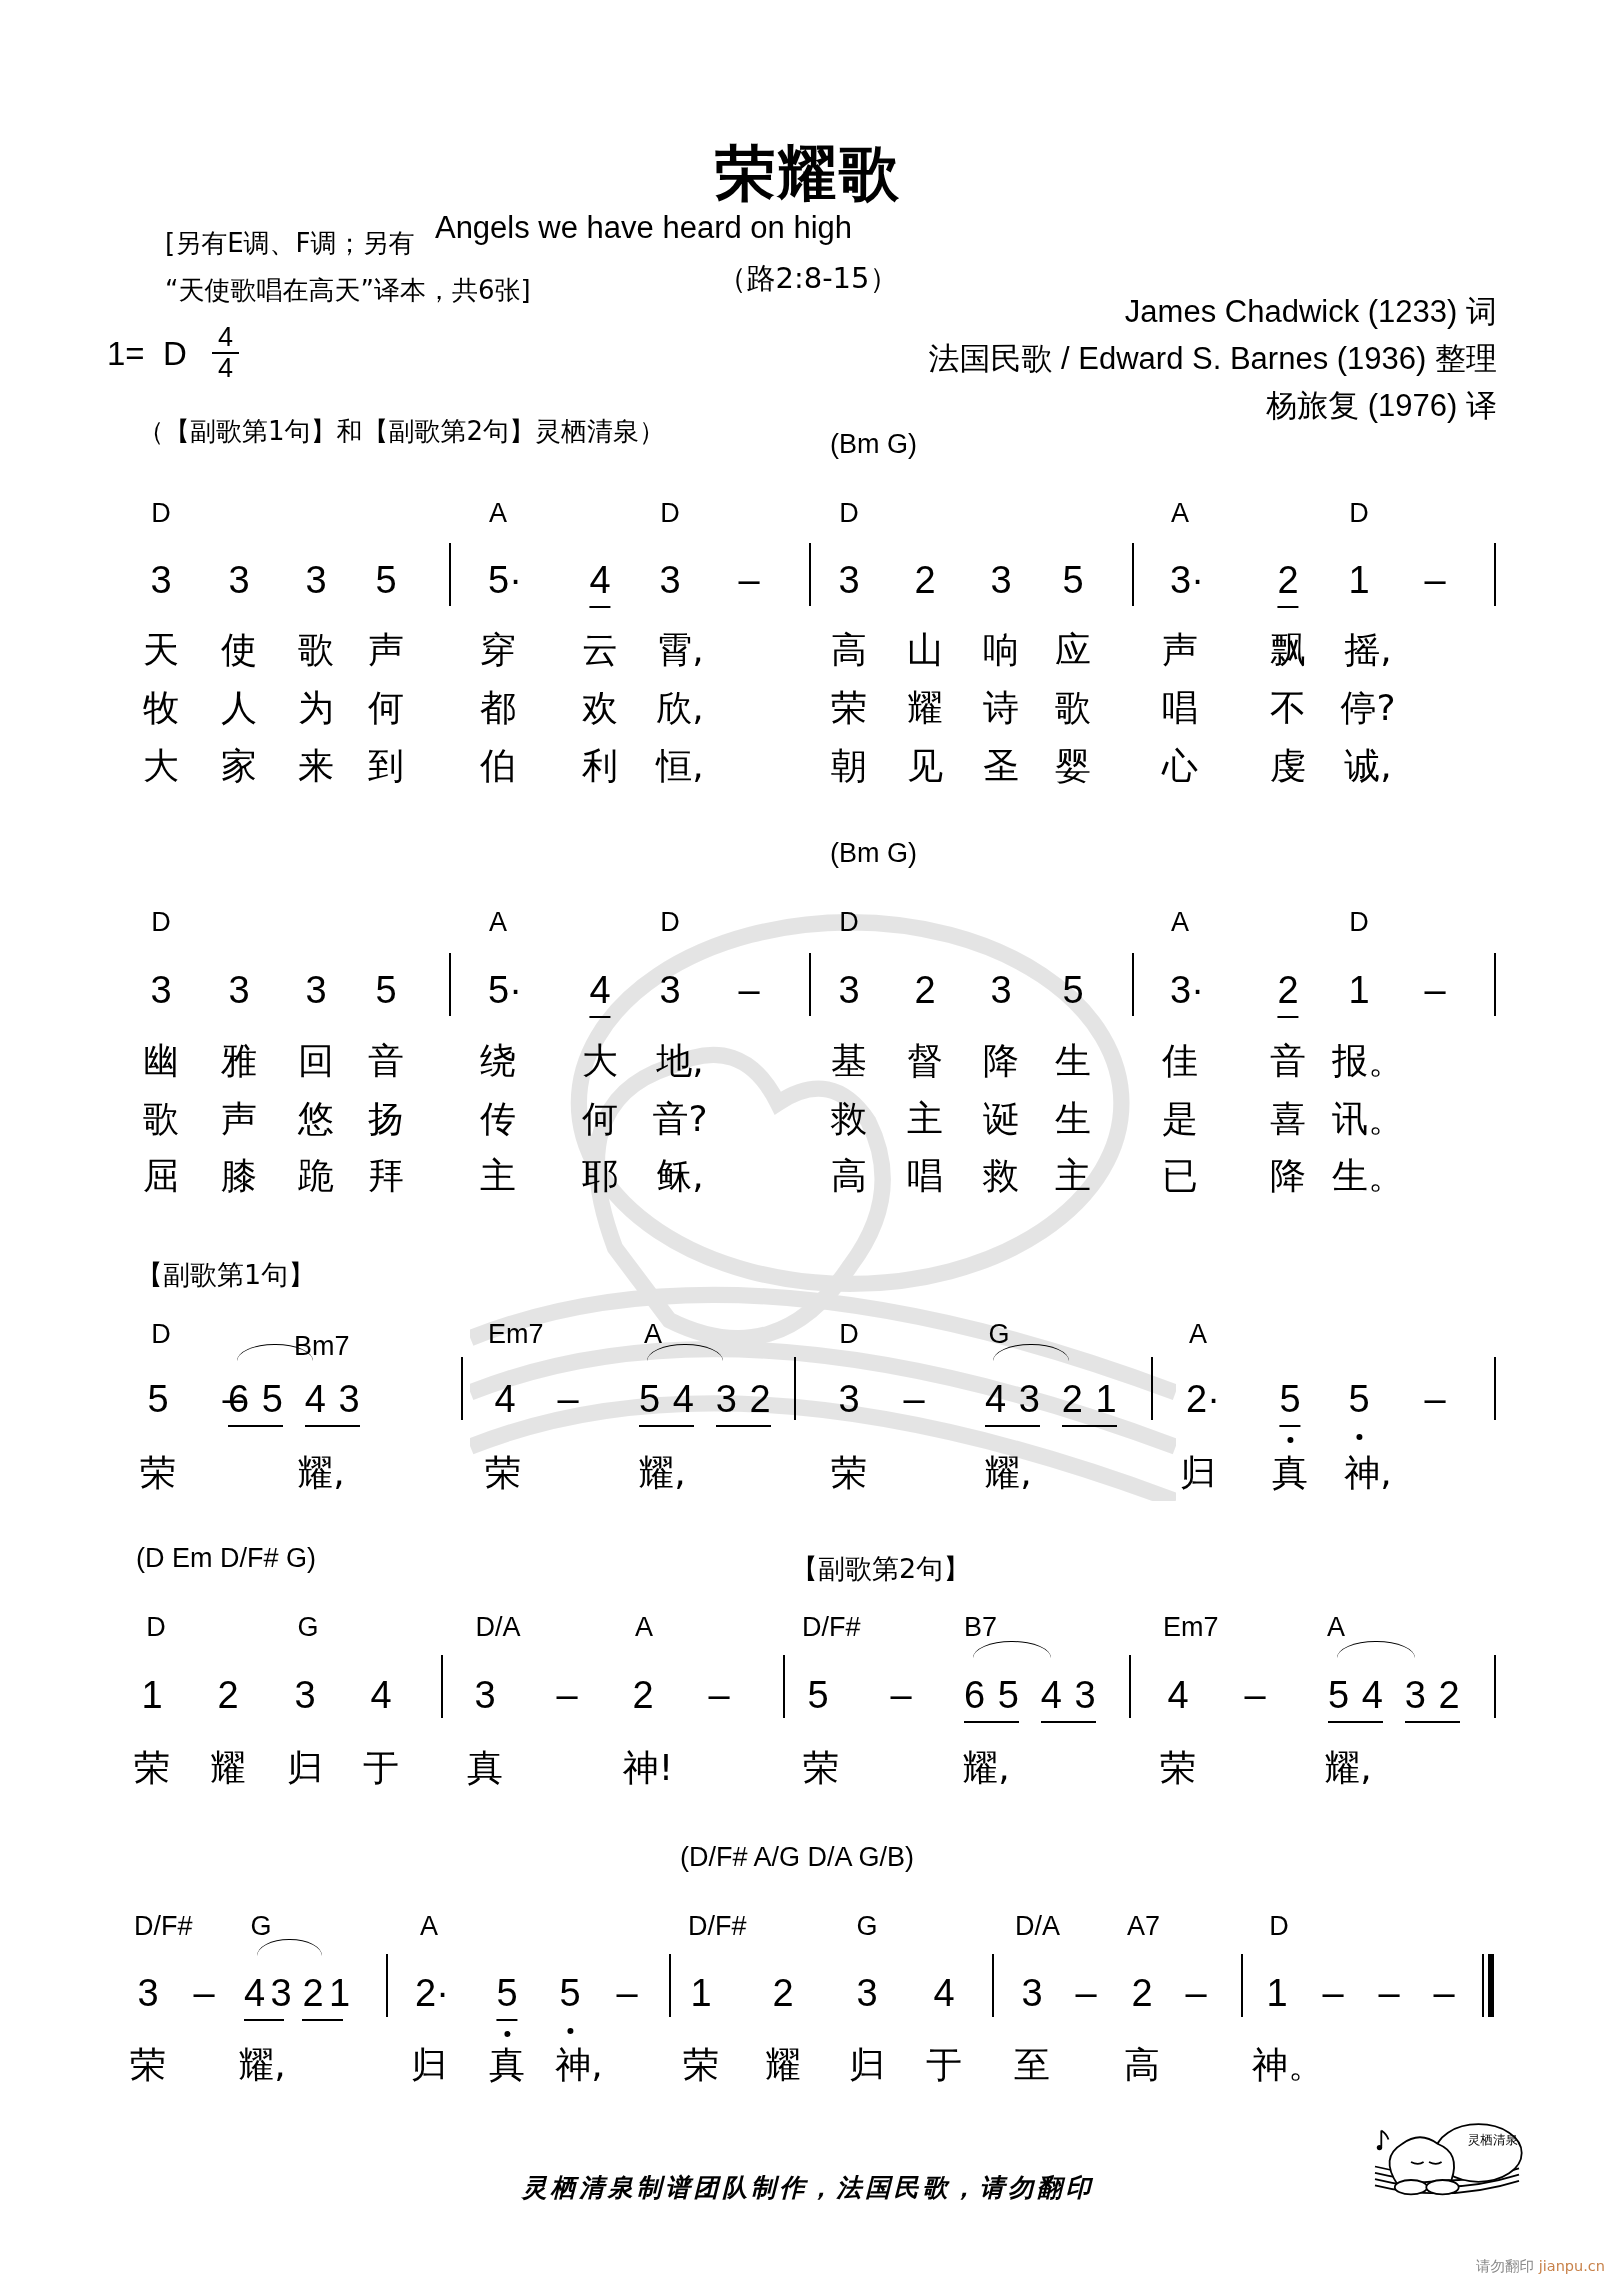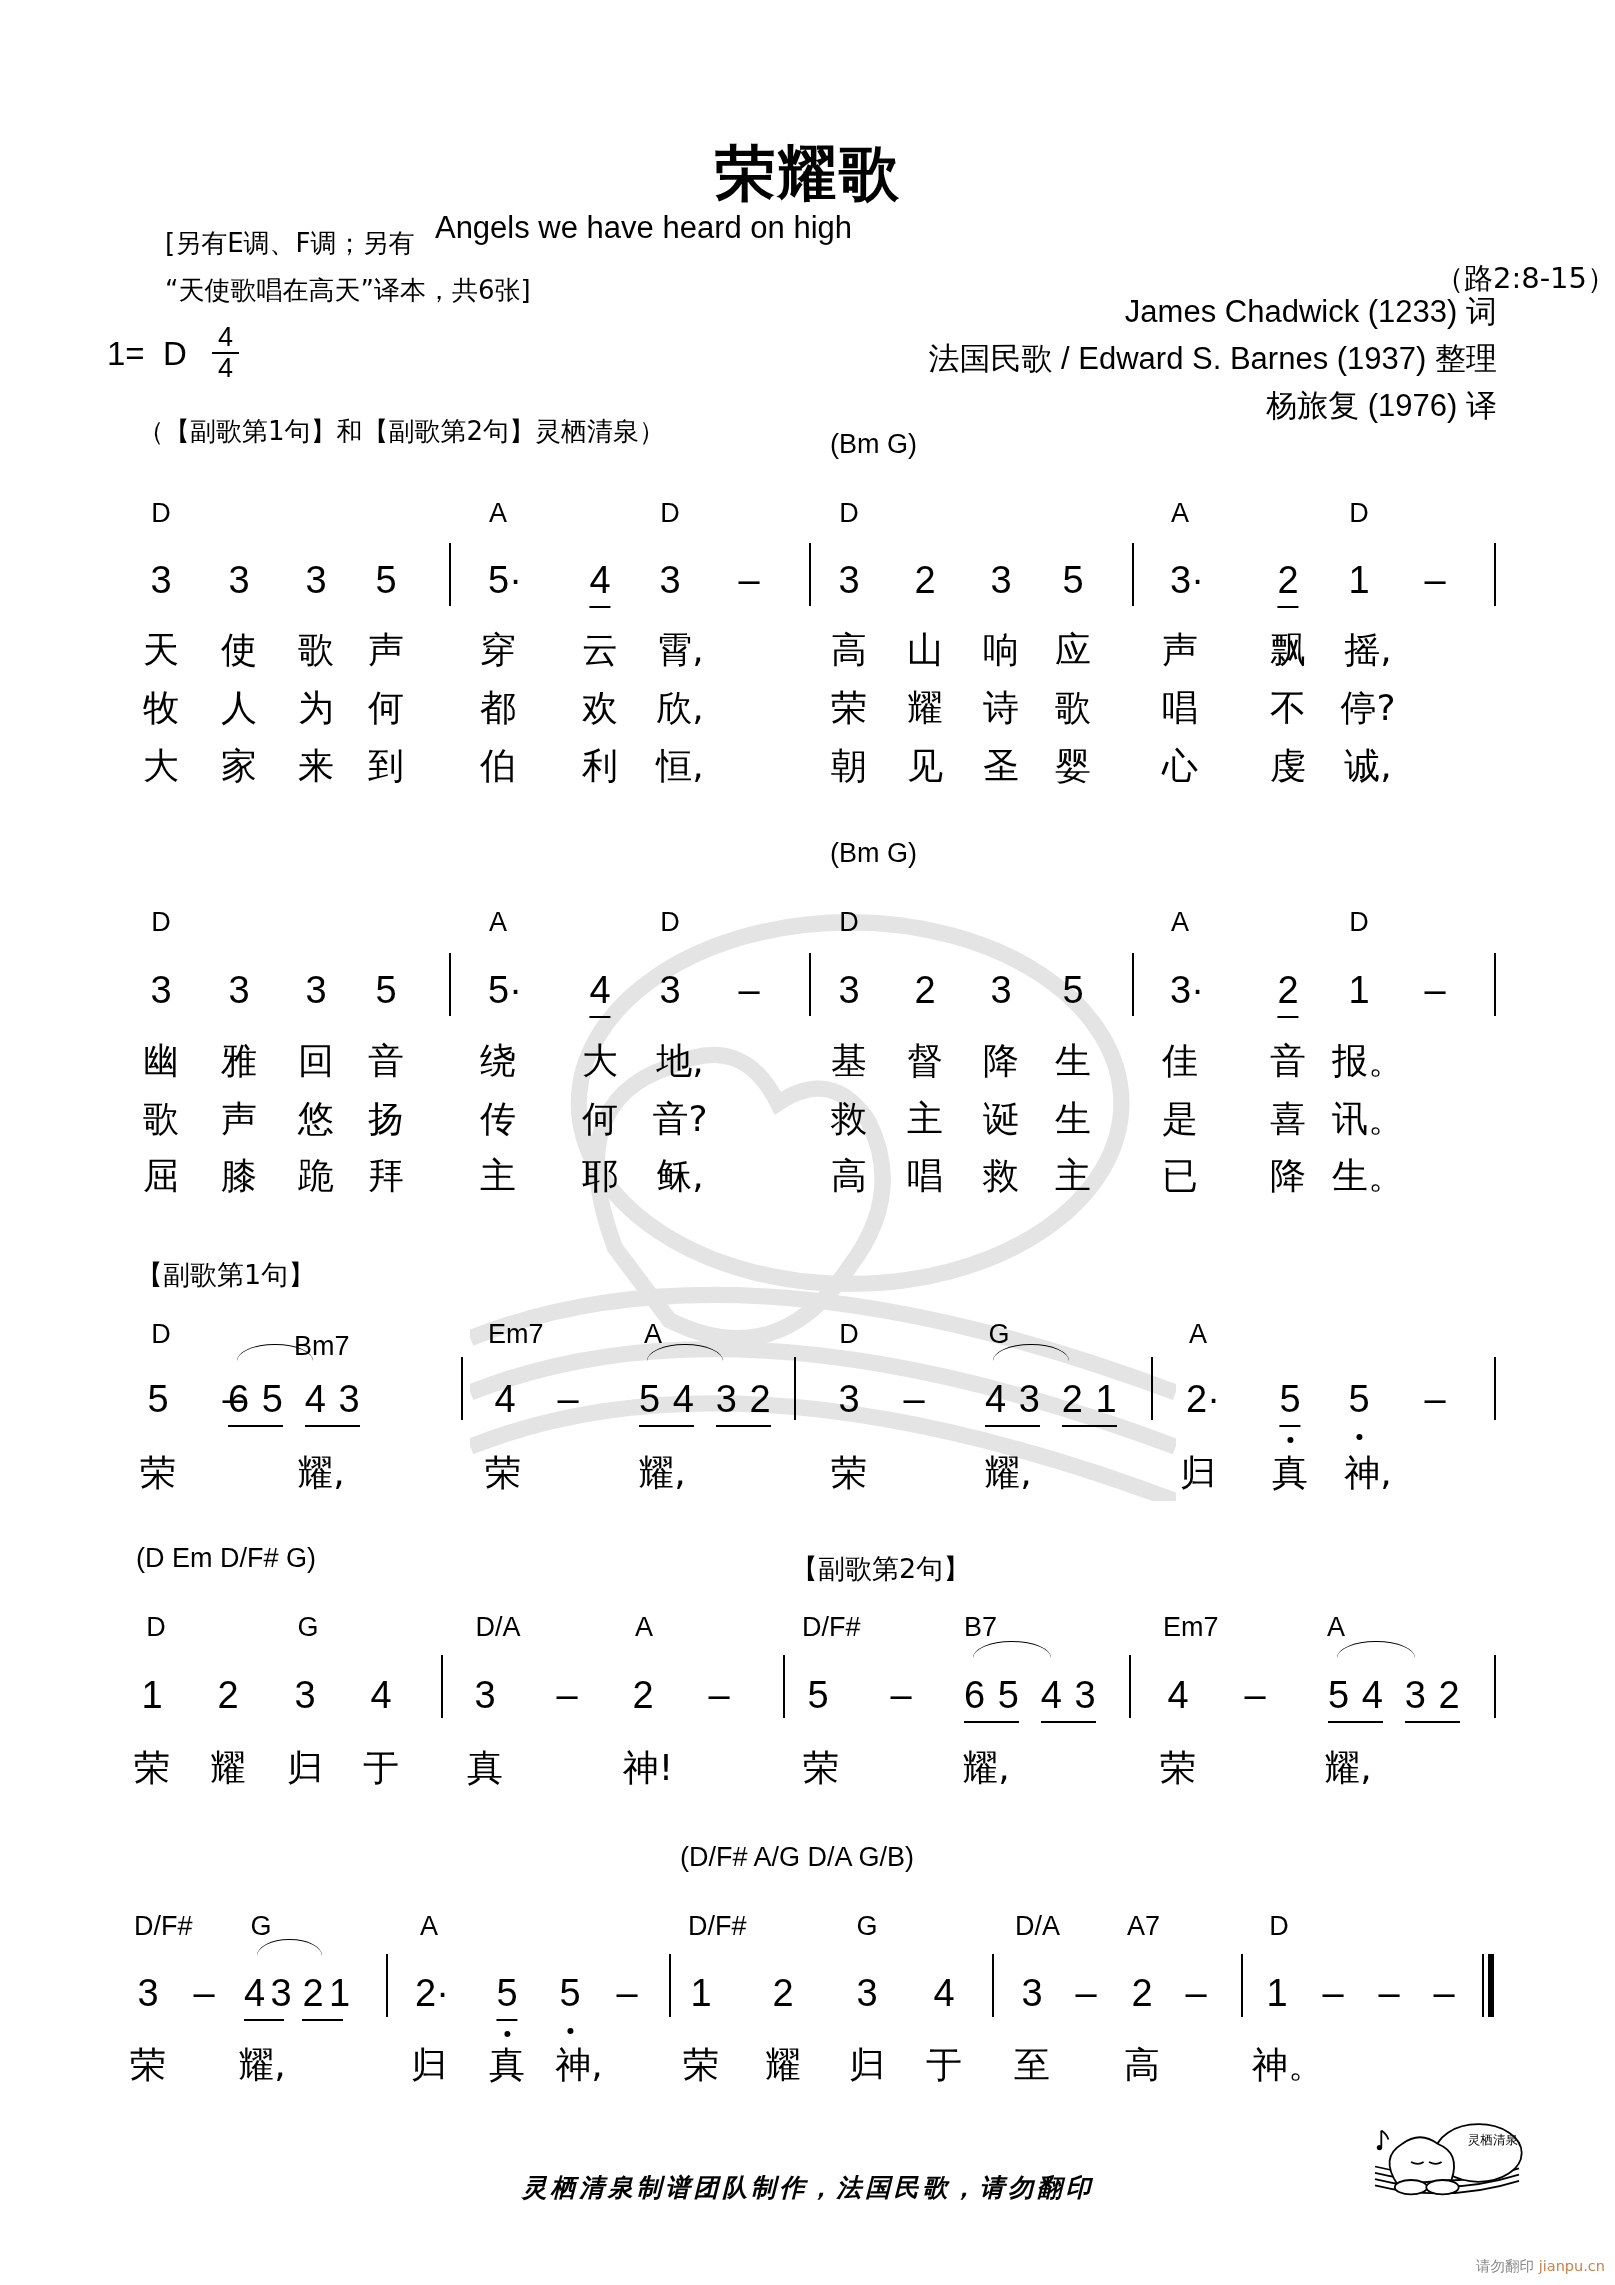--- a/index.html
+++ b/index.html
@@ -1,20 +1,20 @@
 <!DOCTYPE html>
 <html style="font-size:14.5px"><head>
 <meta charset="utf-8">
 <style>
   html,body{margin:0;padding:0;background:#ffffff;}
   body{width:1616px;height:2285px;position:relative;overflow:hidden;color:#000;font-family:"DejaVu Sans","Liberation Sans",sans-serif;}
   .abs{position:absolute;white-space:nowrap;}
   .title{font-size:60px;font-weight:bold;left:0;width:1616px;text-align:center;top:134px;letter-spacing:1.8px;}
   .subtitle{font-size:31px;left:0;width:1287px;text-align:center;top:210px;font-family:"Liberation Sans",sans-serif;}
-  .ref{font-size:29px;left:0;width:1616px;text-align:right;top:259px;}
+  .ref{font-size:29px;left:0;width:1616px;text-align:center;top:259px;}
   .note-text{font-size:26px;}
   .credit{font-size:31px;right:119px;text-align:right;font-family:"Liberation Sans",sans-serif;}
   .key{font-size:33px;top:335px;left:107px;font-family:"Liberation Sans",sans-serif;}
   .timesig{position:absolute;left:212px;top:324px;width:27px;text-align:center;font-size:27px;line-height:27px;font-family:"Liberation Sans",sans-serif;}
   .timesig .bar{height:1.8px;background:#000;margin:0.9px 0;}
   .hint{font-size:26px;top:414px;left:138px;}
   .chord{font-size:27px;font-family:"Liberation Sans",sans-serif;transform:translateX(-50%);}
   .chord.left{transform:none;}
   .alt{font-size:27px;font-family:"Liberation Sans",sans-serif;}
   .n{font-size:38px;font-family:"Liberation Sans",sans-serif;transform:translateX(-50%);line-height:1;}
@@ -49,21 +49,21 @@
     <path d="M0 640 q300 -120 780 60"></path>
   </g>
 </svg>
 
 <div class="abs title">荣耀歌</div>
 <div class="abs subtitle">Angels we have heard on high</div>
 <div class="abs ref">（路2:8-15）</div>
 <div class="abs note-text" style="left:165px;top:226px;">[另有E调、F调；另有</div>
 <div class="abs note-text" style="left:165px;top:273px;">“天使歌唱在高天”译本，共6张]</div>
 <div class="abs credit" style="top:291px;">James Chadwick (1233) 词</div>
-<div class="abs credit" style="top:338px;">法国民歌 / Edward S. Barnes (1937) 整理</div>
+<div class="abs credit" style="top:338px;">法国民歌 / Edward S. Barnes (1936) 整理</div>
 <div class="abs credit" style="top:385px;">杨旅复 (1976) 译</div>
 <div class="abs key"><span>1=</span>&nbsp;&nbsp;<span>D</span></div>
 <div class="timesig">
   <div>4</div>
   <div class="bar"></div>
   <div>4</div>
 </div>
 <div class="abs hint">（【副歌第1句】和【副歌第2句】灵栖清泉）</div>
 
 <div>

